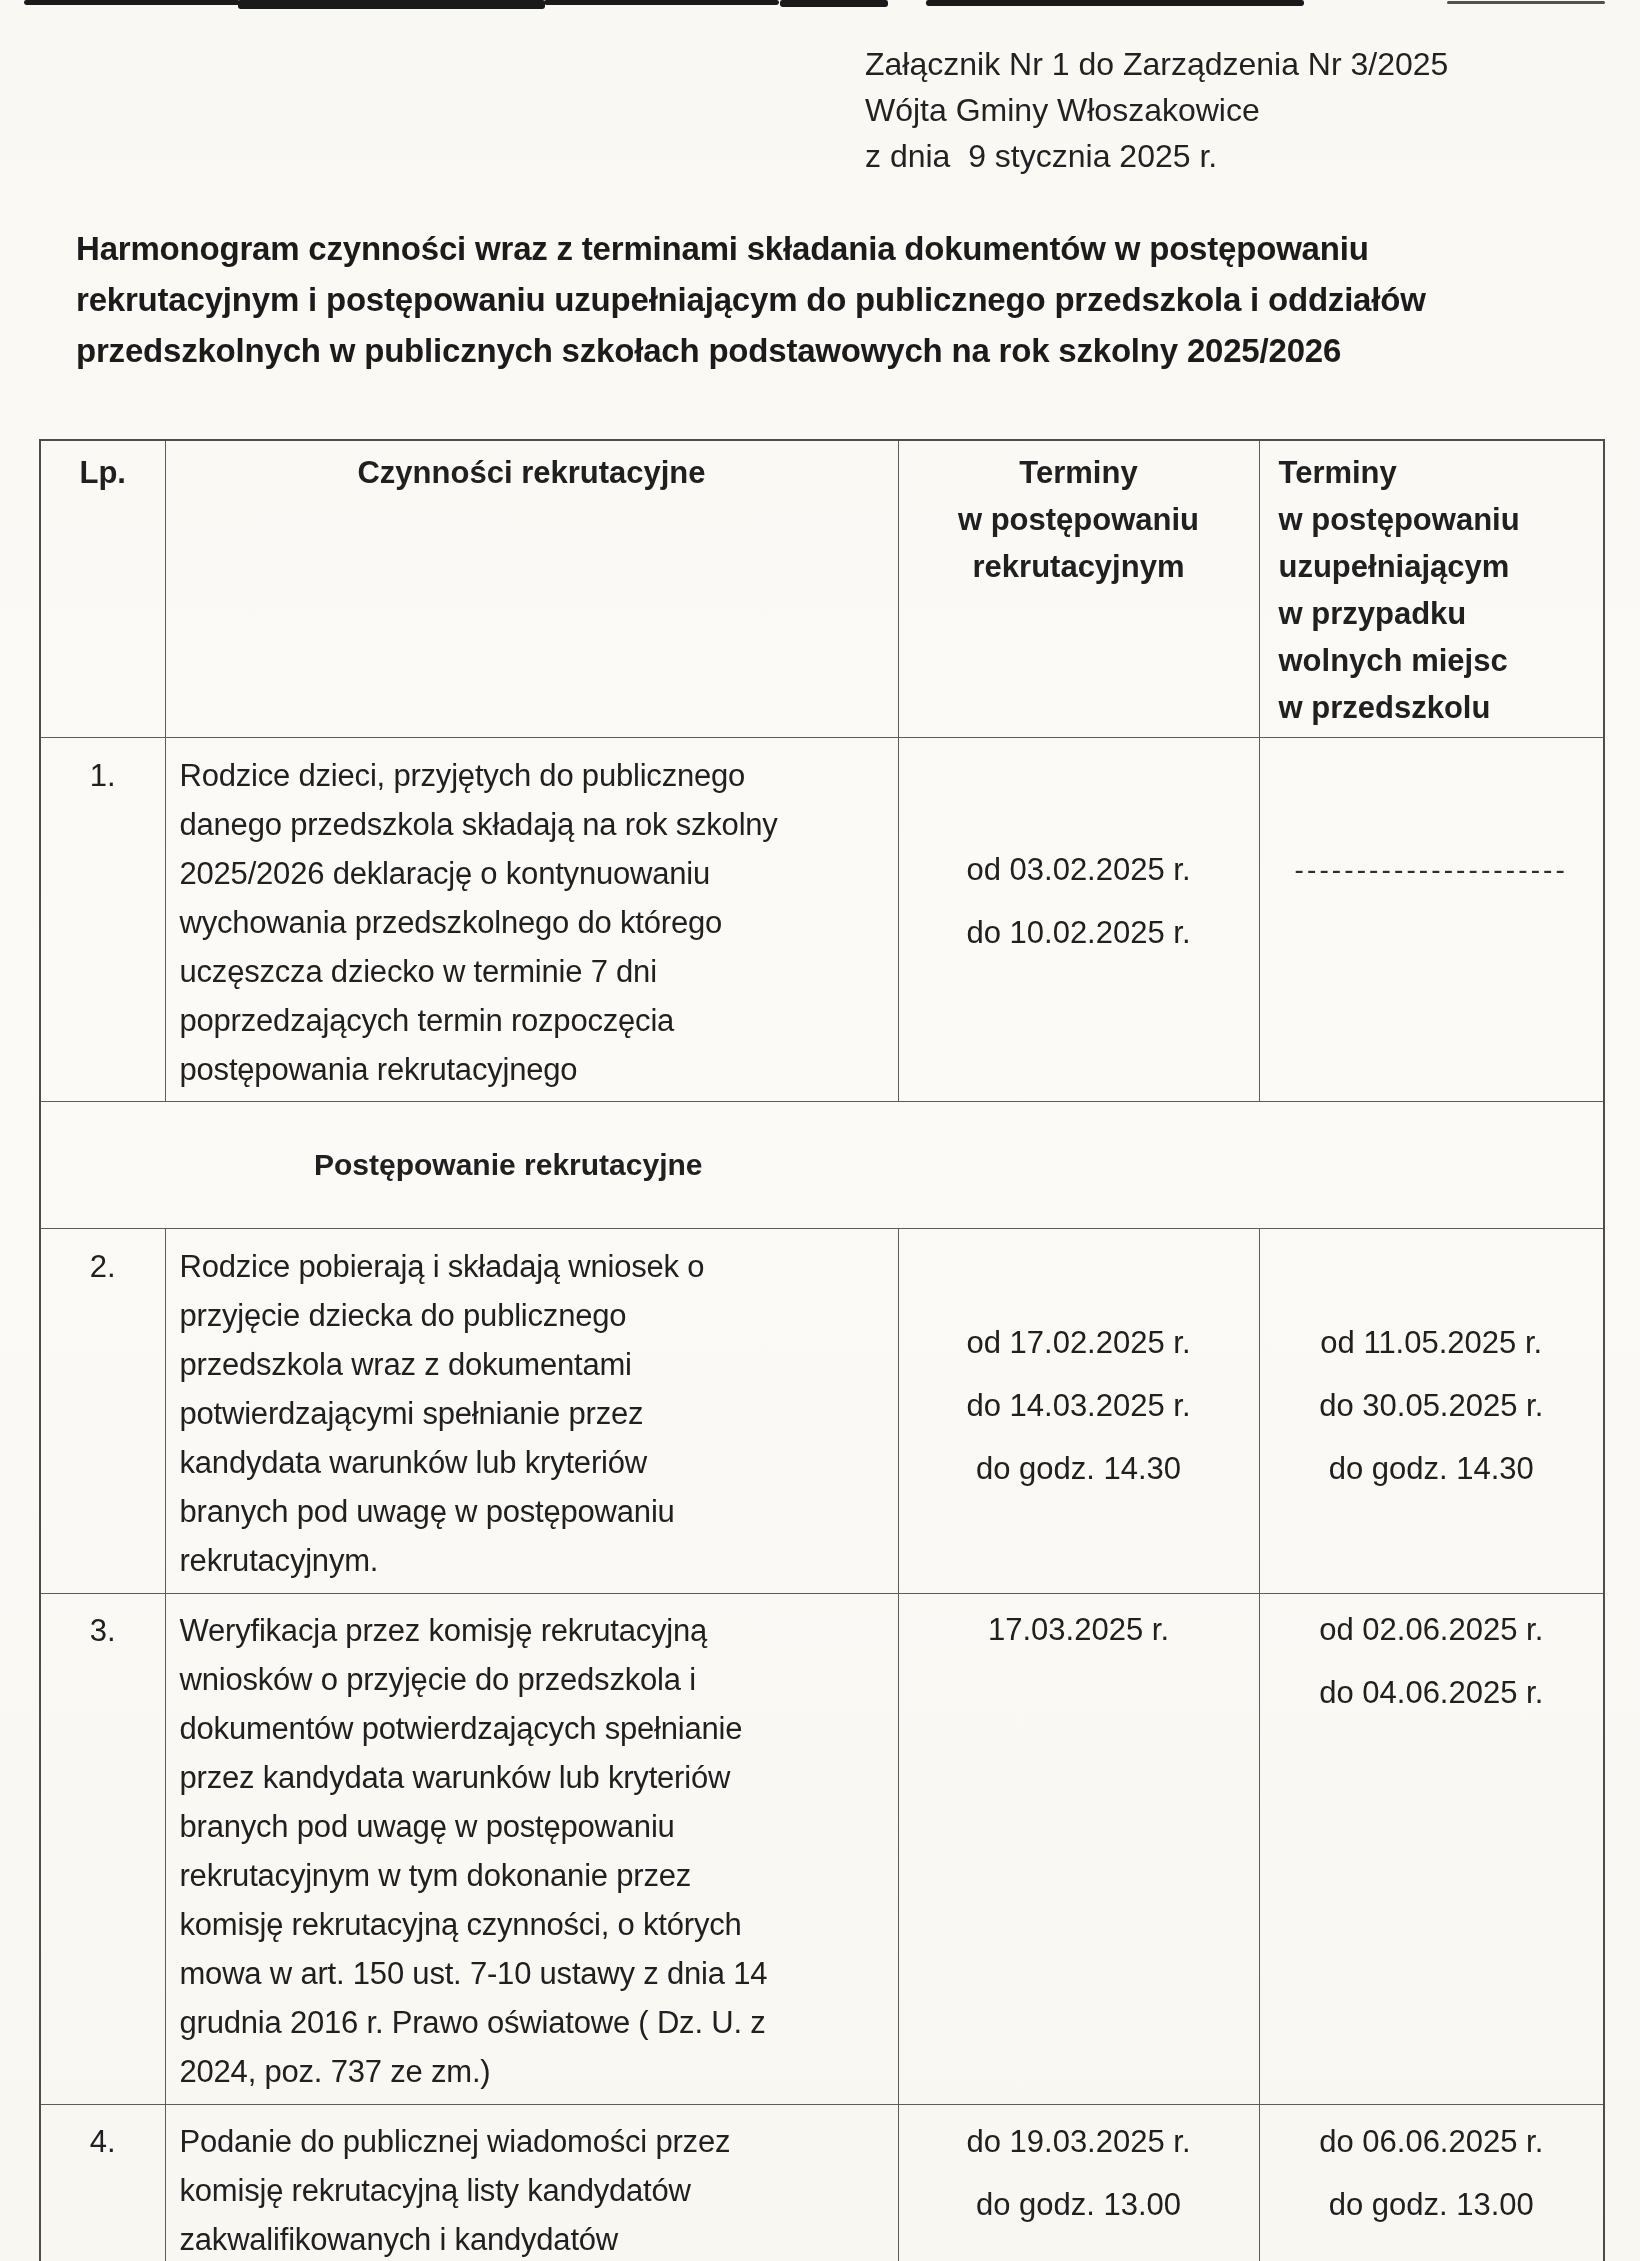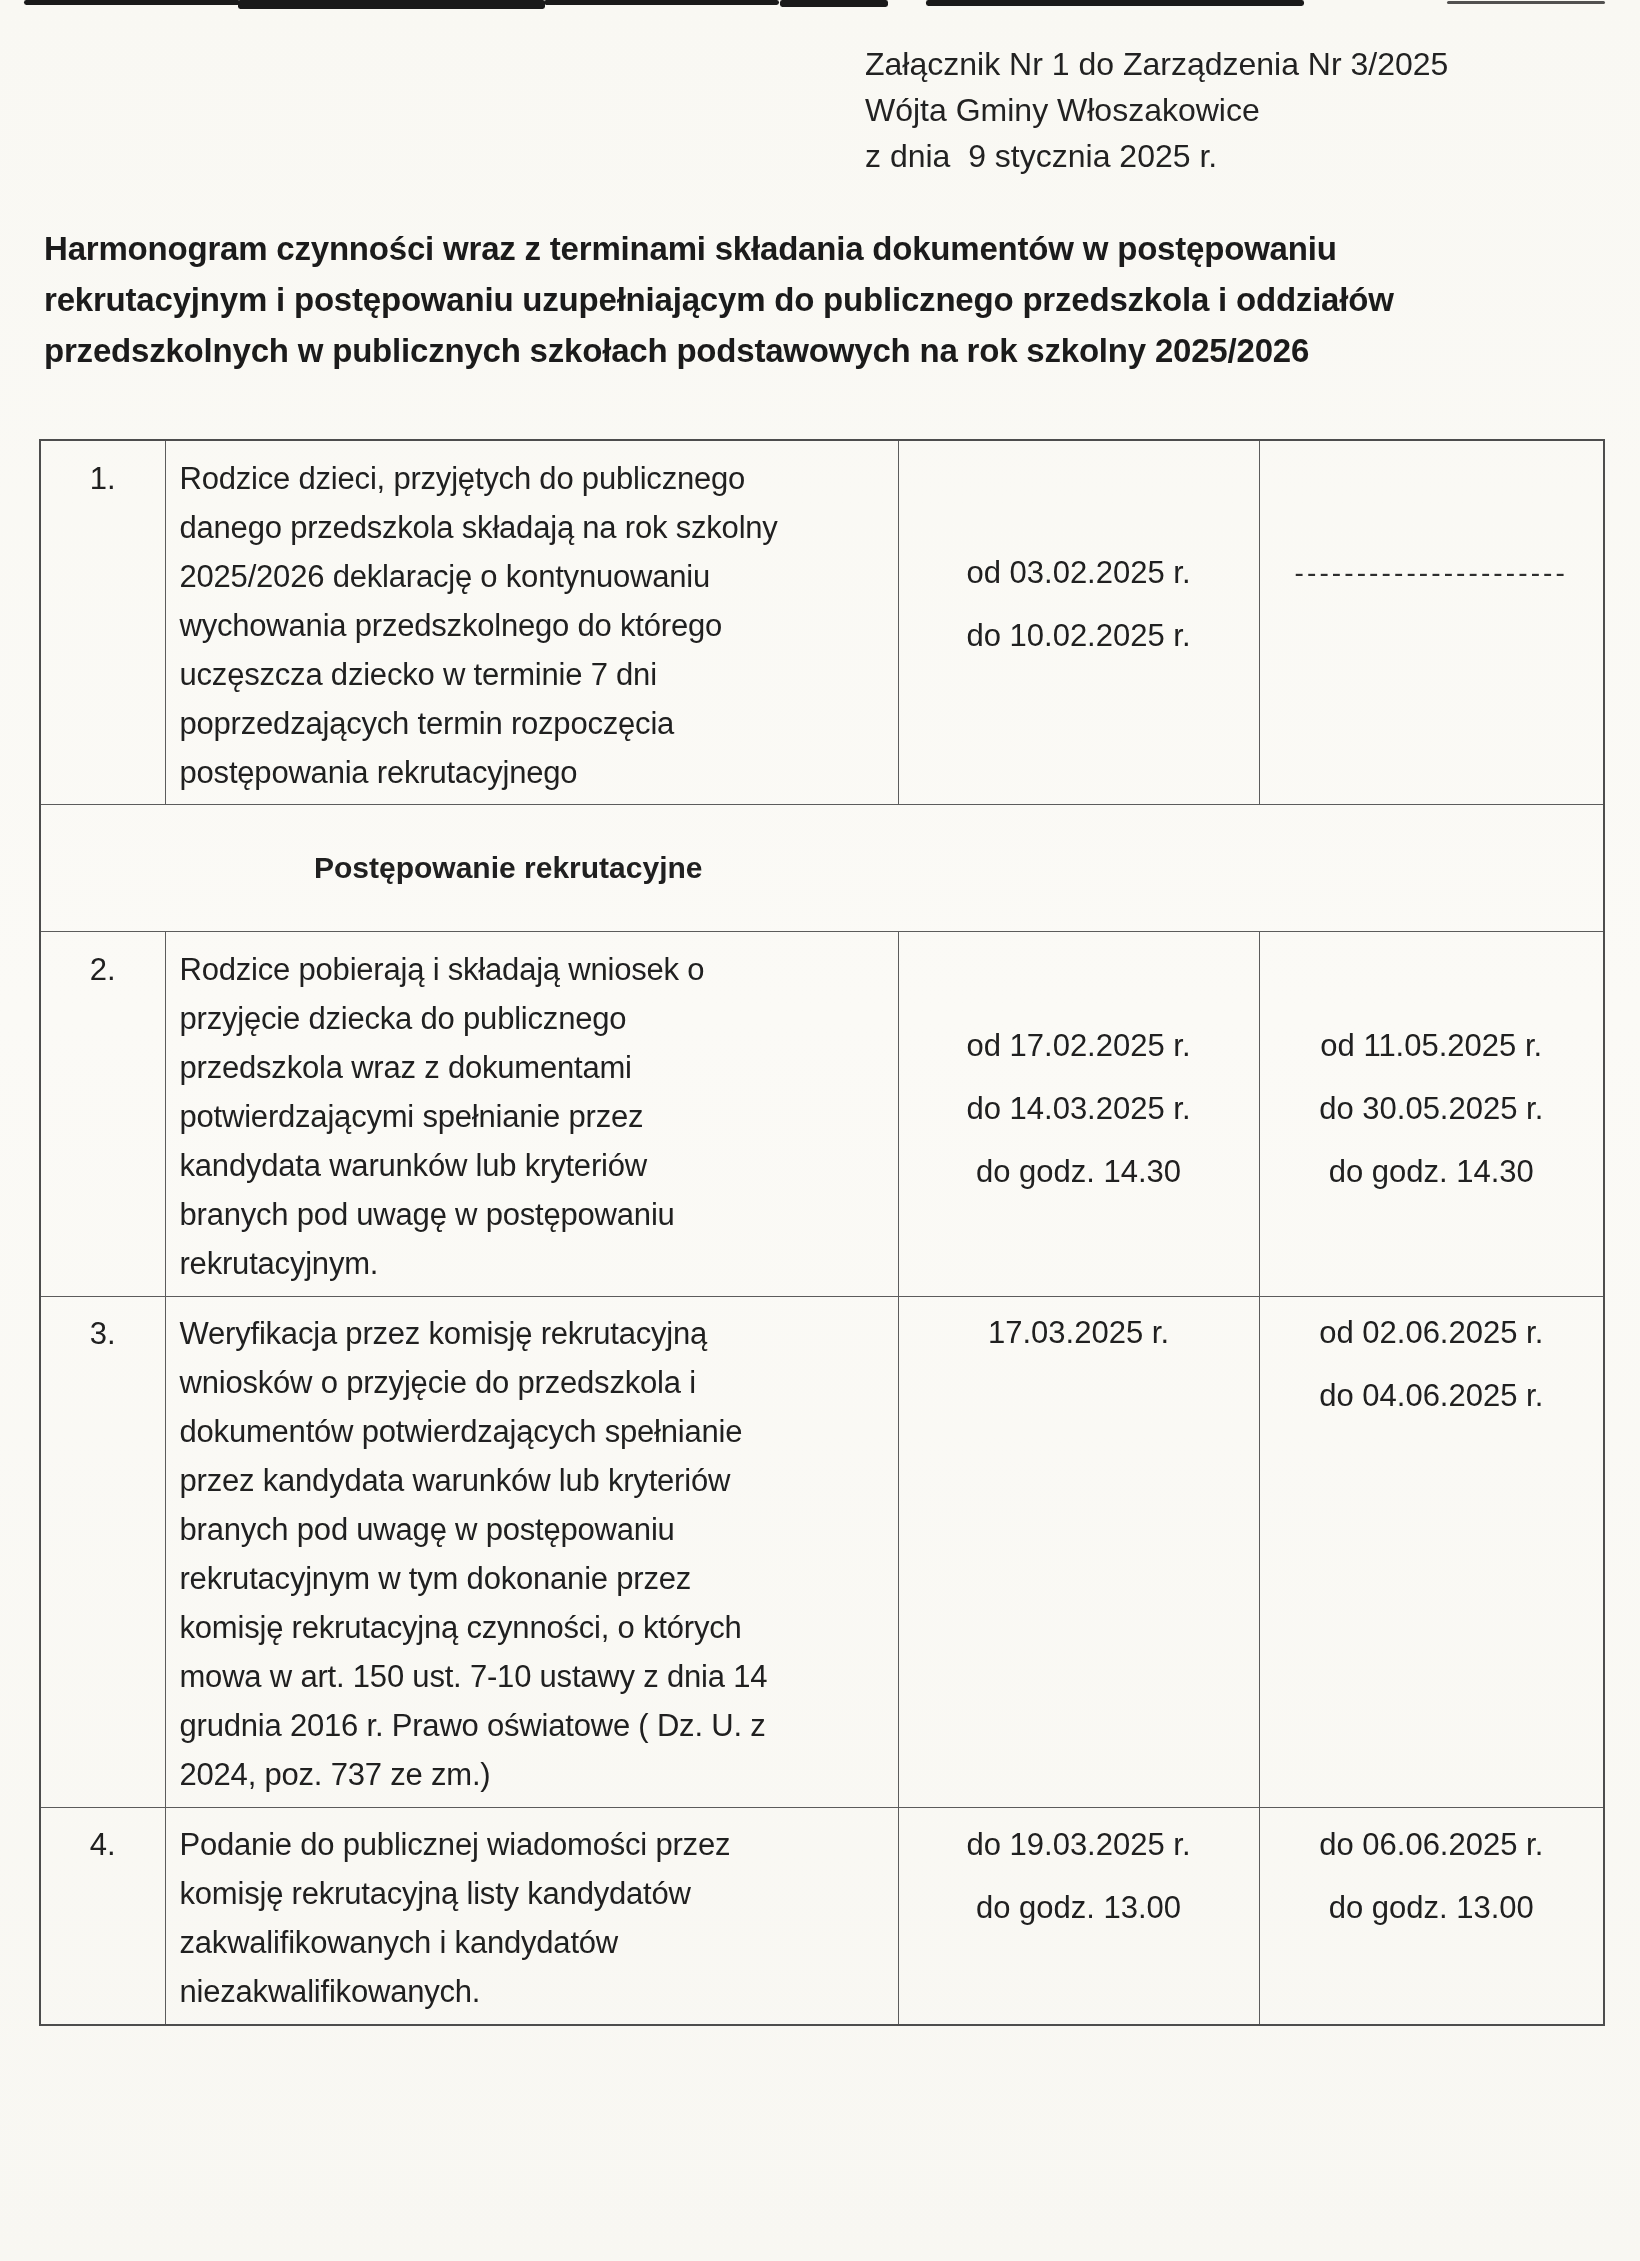--- a/index.html
+++ b/index.html
@@ -23,21 +23,21 @@
   .a5 { left:926px;top:0; width:378px; height:5.5px; }
   .a6 { left:1447px;top:0.8px; width:158px; height:3.1px; opacity:.75; }
 
   .attachment-note {
     position:absolute; left:865px; top:41px;
     font-size:32px; line-height:46px;
     white-space:pre-line; color:#222;
   }
 
   .doc-title {
-    position:absolute; left:44px; top:223px; width:1537px;
+    position:absolute; left:76px; top:223px; width:1537px;
     font-weight:bold; font-size:33px; line-height:51px;
     letter-spacing:-0.2px; white-space:pre-line; color:#1b1b1b;
   }
 
   table.schedule {
     position:absolute; left:39px; top:439px;
     width:1565px; table-layout:fixed; border-collapse:collapse;
     font-size:31px; color:#202020;
   }
   table.schedule, table.schedule td, table.schedule th {
@@ -94,20 +94,33 @@
 
   <table class="schedule">
     <colgroup>
       <col style="width:125px">
       <col style="width:733px">
       <col style="width:361px">
       <col style="width:345px">
     </colgroup>
 
     <tbody>
+        <tr class="rh-head">
+      <th class="head-lp">Lp.</th>
+      <th class="head-act">Czynności rekrutacyjne</th>
+      <th class="head-term-r">Terminy
+w postępowaniu
+rekrutacyjnym</th>
+      <th class="head-term-s">Terminy
+w postępowaniu
+uzupełniającym
+w przypadku
+wolnych miejsc
+w przedszkolu</th>
+    </tr>
 
     <tr class="rh-1">
       <td class="num">1.</td>
       <td class="act">Rodzice dzieci, przyjętych do publicznego
 danego przedszkola składają na rok szkolny
 2025/2026 deklarację o kontynuowaniu
 wychowania przedszkolnego do którego
 uczęszcza dziecko w terminie 7 dni
 poprzedzających termin rozpoczęcia
 postępowania rekrutacyjnego</td>

